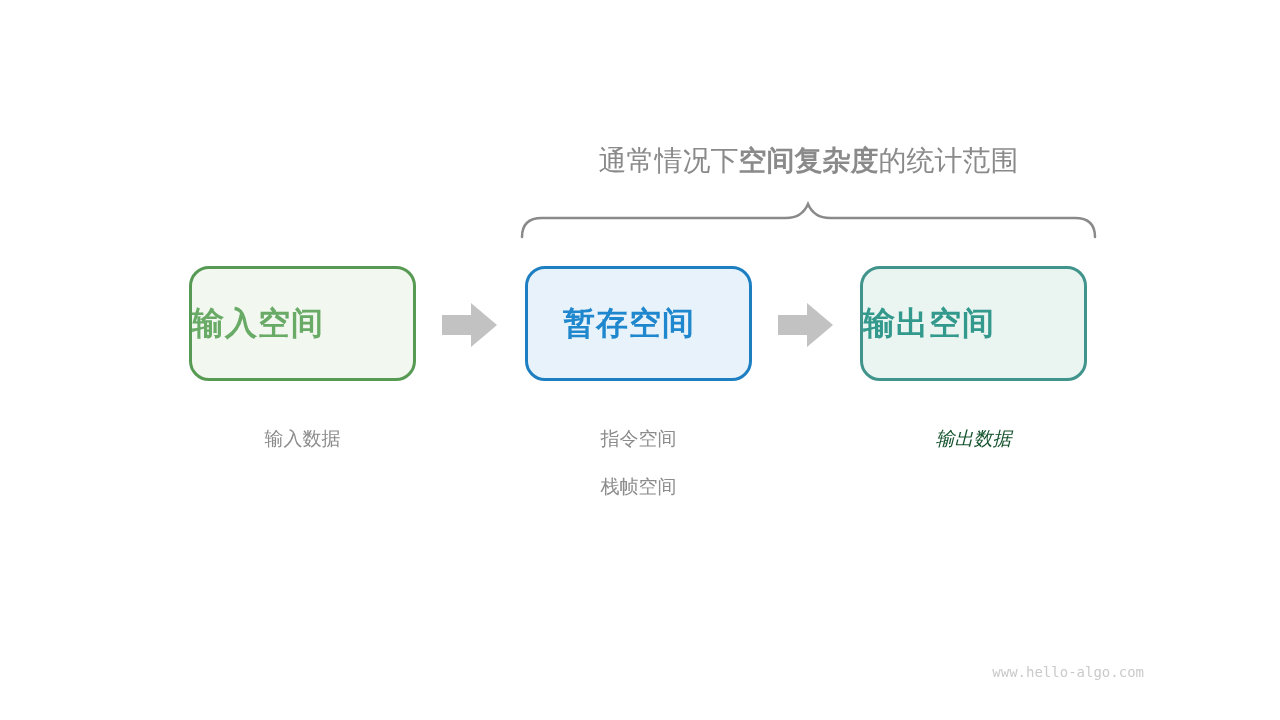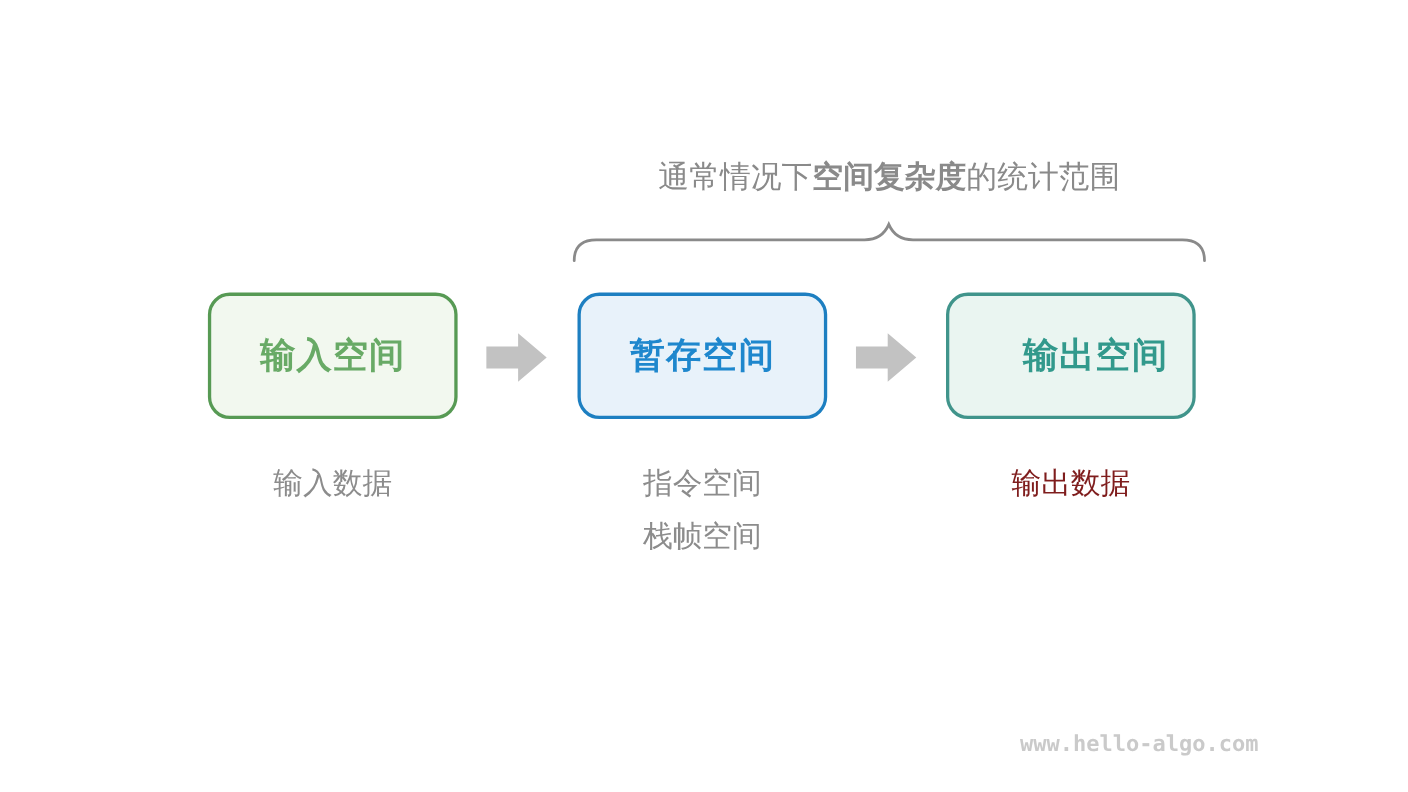--- a/index.html
+++ b/index.html
@@ -33,93 +33,92 @@
   .box {
     position: absolute;
     top: 266px;
     width: 227px;
     height: 115px;
     border: 3px solid;
     border-radius: 20px;
     box-sizing: border-box;
     display: flex;
     align-items: center;
-    justify-content: center;
+    justify-content: flex-start;
   }
   .box-label {
     font-size: 32px;
     font-weight: 700;
     letter-spacing: 1px;
   }
   .arrow-svg {
     position: absolute;
     top: 302px;
     width: 56px;
     height: 46px;
   }
   .note-col {
     position: absolute;
     top: 415px;
     width: 227px;
     text-align: center;
     color: #8c8c8c;
-    font-size: 27px;
+    font-size: 19px;
   }
   .note-line { line-height: 48px; height: 48px; }
   .watermark {
     position: absolute;
     right: 12px;
     top: 664px;
     font-family: "DejaVu Sans Mono", "Liberation Mono", monospace;
-    font-size: 20px;
+    font-size: 14px;
     color: #cacaca;
-    font-weight: bold;
   }
 </style>
 </head>
 <body>
 
 <div class="canvas">
 
   <div class="title" style="color: rgb(138, 138, 138);">
     <span>通常情况下</span><span class="bold-seg">空间复杂度</span><span>的统计范围</span>
   </div>
 
   <svg class="brace-svg" viewBox="0 0 577 40">
     <path d="M2,36 Q2,17 22,17 L266,17 Q282,17 288,3 Q294,17 310,17 L555,17 Q575,17 575,36" fill="none" stroke-width="2.5" stroke-linecap="round" style="stroke: rgb(138, 138, 138);"></path>
   </svg>
 
   <div class="box" style="left: 189px; border-color: rgb(87, 154, 84); background-color: rgb(242, 248, 239); color: rgb(104, 170, 102);">
     <span class="box-label">输入空间</span>
   </div>
 
-  <div class="box" style="left: 525px; border-color: rgb(29, 127, 193); background-color: rgb(232, 242, 250); color: rgb(30, 135, 205);">
+  <div class="box" style="left: 525px; border-color: rgb(29, 127, 193); background-color: rgb(232, 242, 250); color: rgb(30, 135, 205); padding-left: 35px;">
     <span class="box-label">暂存空间</span>
   </div>
 
-  <div class="box" style="left: 860px; border-color: rgb(64, 148, 139); background-color: rgb(234, 245, 241); color: rgb(50, 153, 140); padding-left: 45px;">
+  <div class="box" style="left: 860px; border-color: rgb(64, 148, 139); background-color: rgb(234, 245, 241); color: rgb(50, 153, 140);">
     <span class="box-label">输出空间</span>
   </div>
 
   <svg class="arrow-svg" style="left:442px" viewBox="0 0 56 46">
     <polygon points="0,13 29,13 29,1 55,23 29,45 29,33 0,33" style="fill: rgb(194, 194, 194);"></polygon>
   </svg>
 
   <svg class="arrow-svg" style="left:778px" viewBox="0 0 56 46">
     <polygon points="0,13 29,13 29,1 55,23 29,45 29,33 0,33" style="fill: rgb(194, 194, 194);"></polygon>
   </svg>
 
   <div class="note-col" style="left: 189px; color: rgb(140, 140, 140);">
     <div class="note-line">输入数据</div>
   </div>
 
   <div class="note-col" style="left: 525px; color: rgb(140, 140, 140);">
     <div class="note-line">指令空间</div>
     <div class="note-line">栈帧空间</div>
   </div>
 
-  <div class="note-col" style="left: 860px; color: #7f1d1d;">
+  <div class="note-col" style="left: 860px; color: #14532d; font-style: italic;">
     <div class="note-line">输出数据</div>
   </div>
 
   <div class="watermark" style="color: rgb(202, 202, 202);">www.hello-algo.com</div>
 
 </div>
 
 </body></html>

